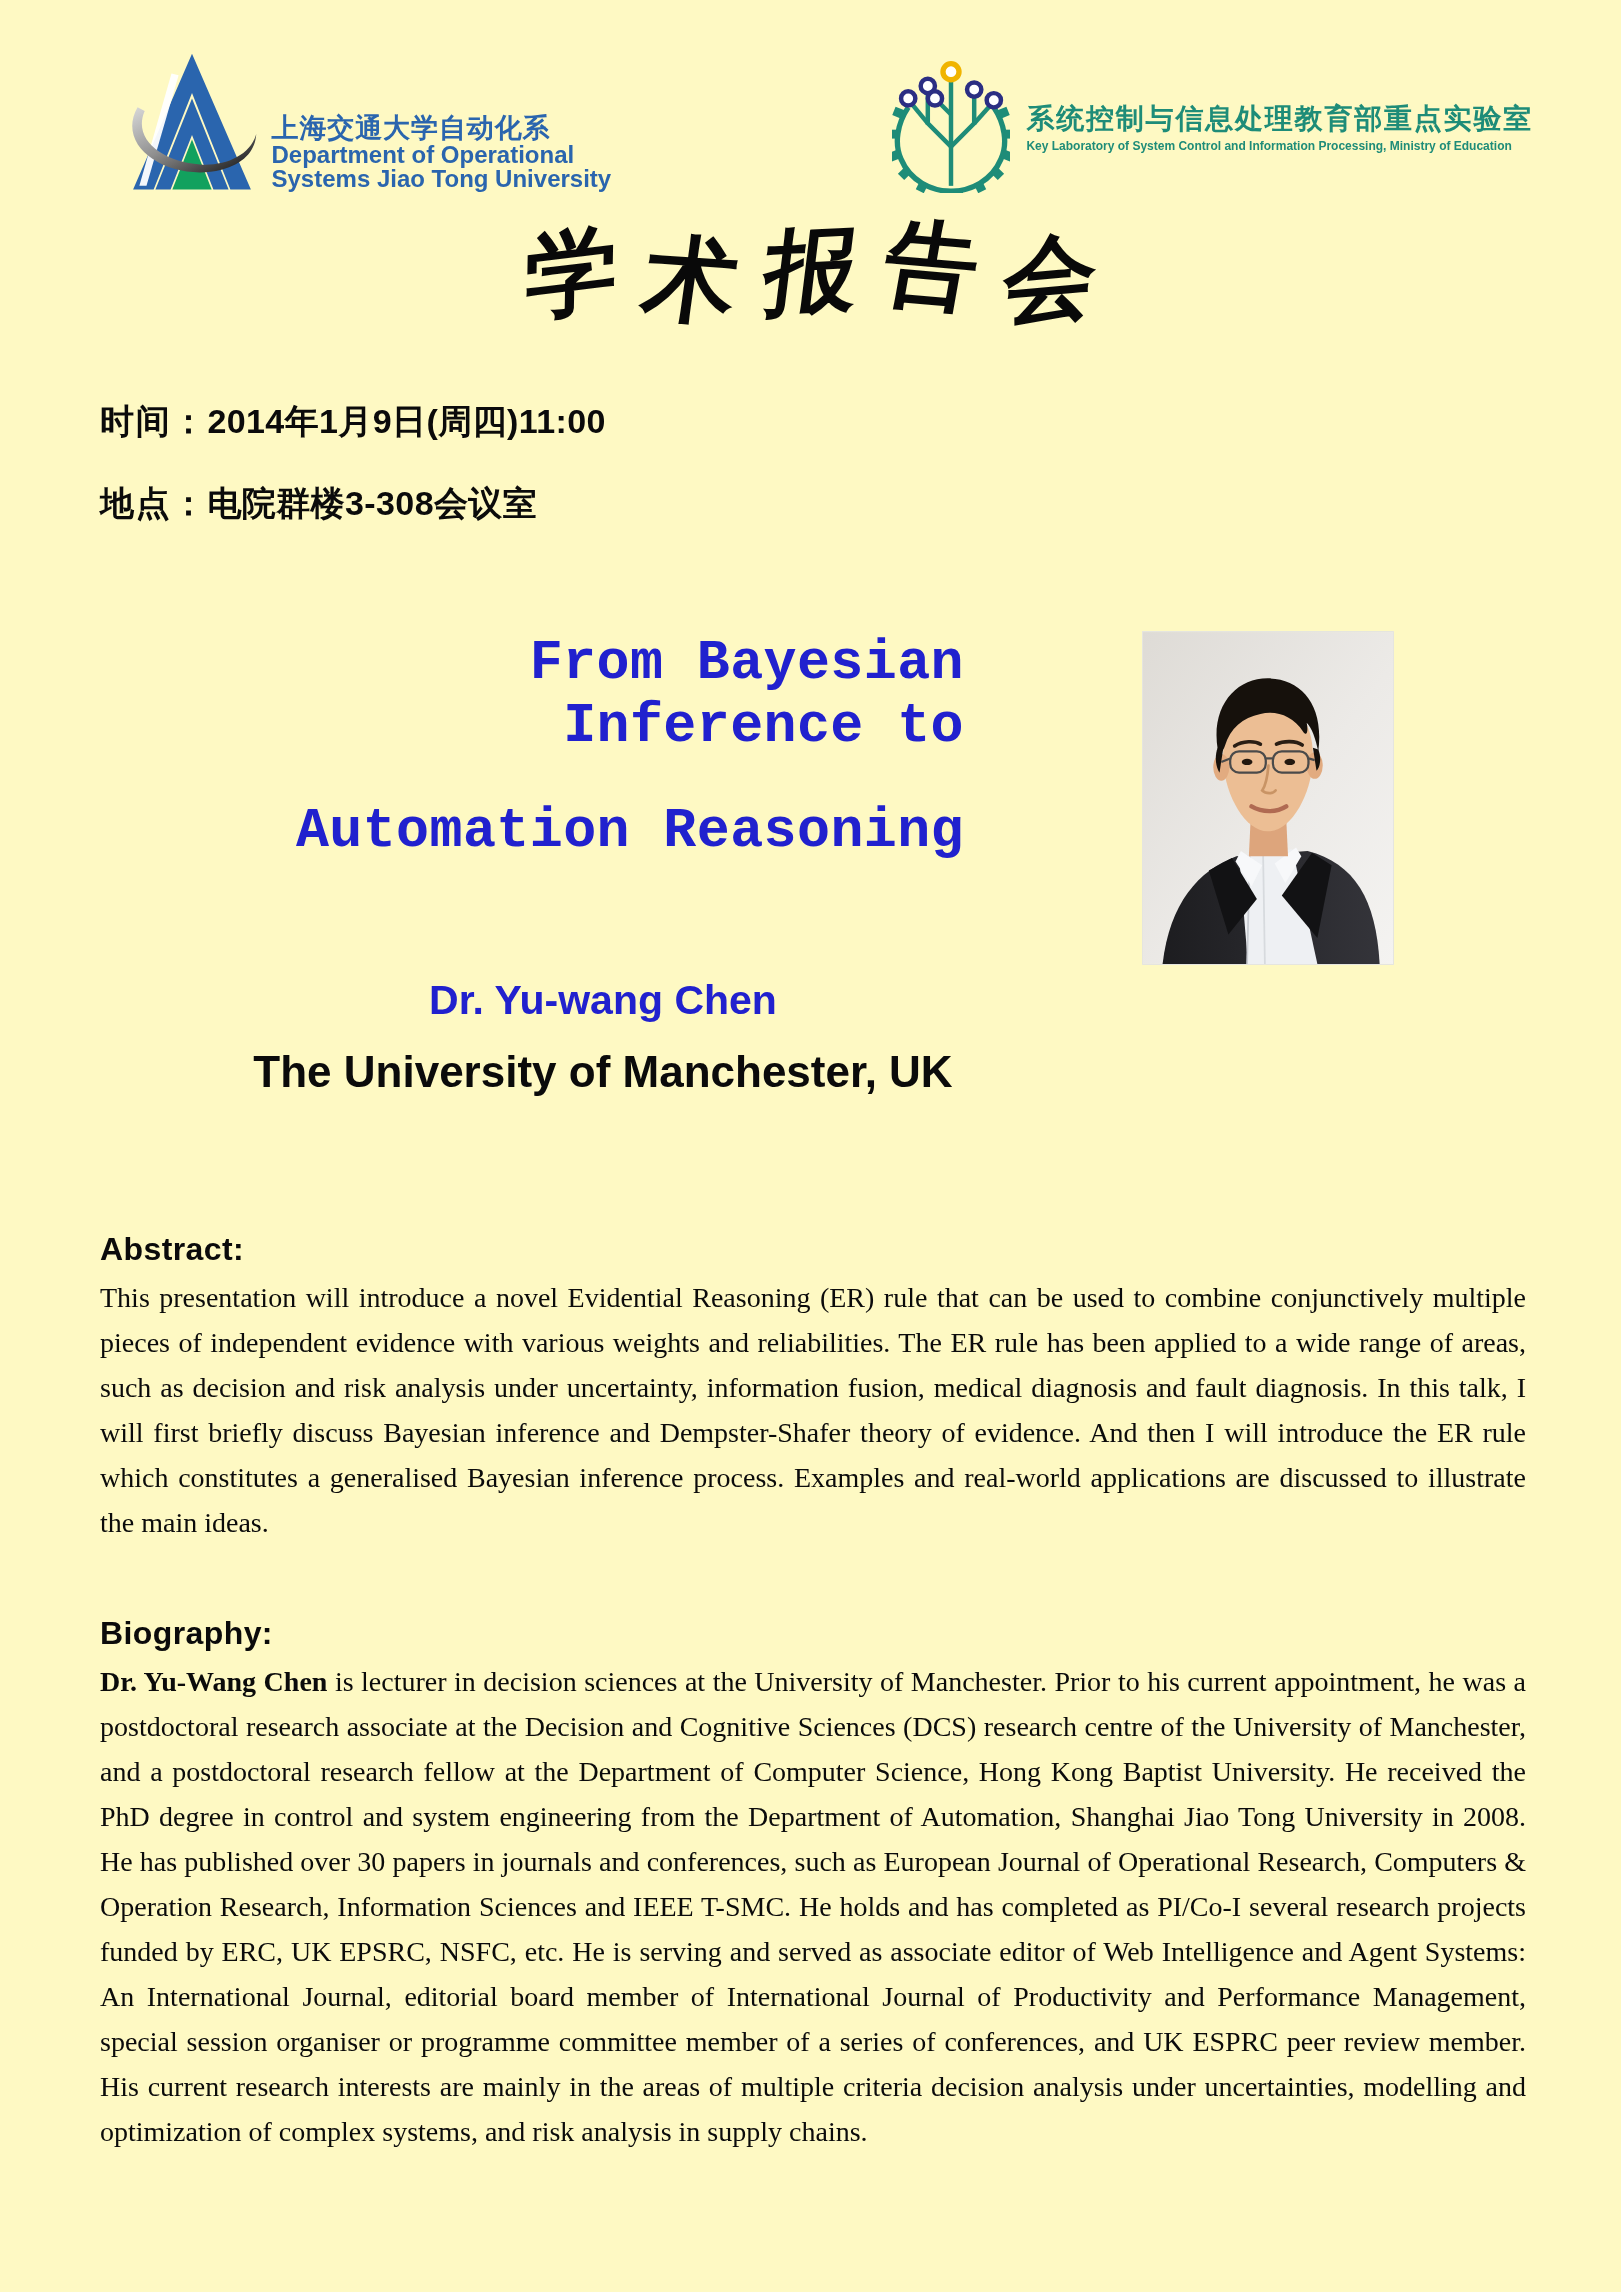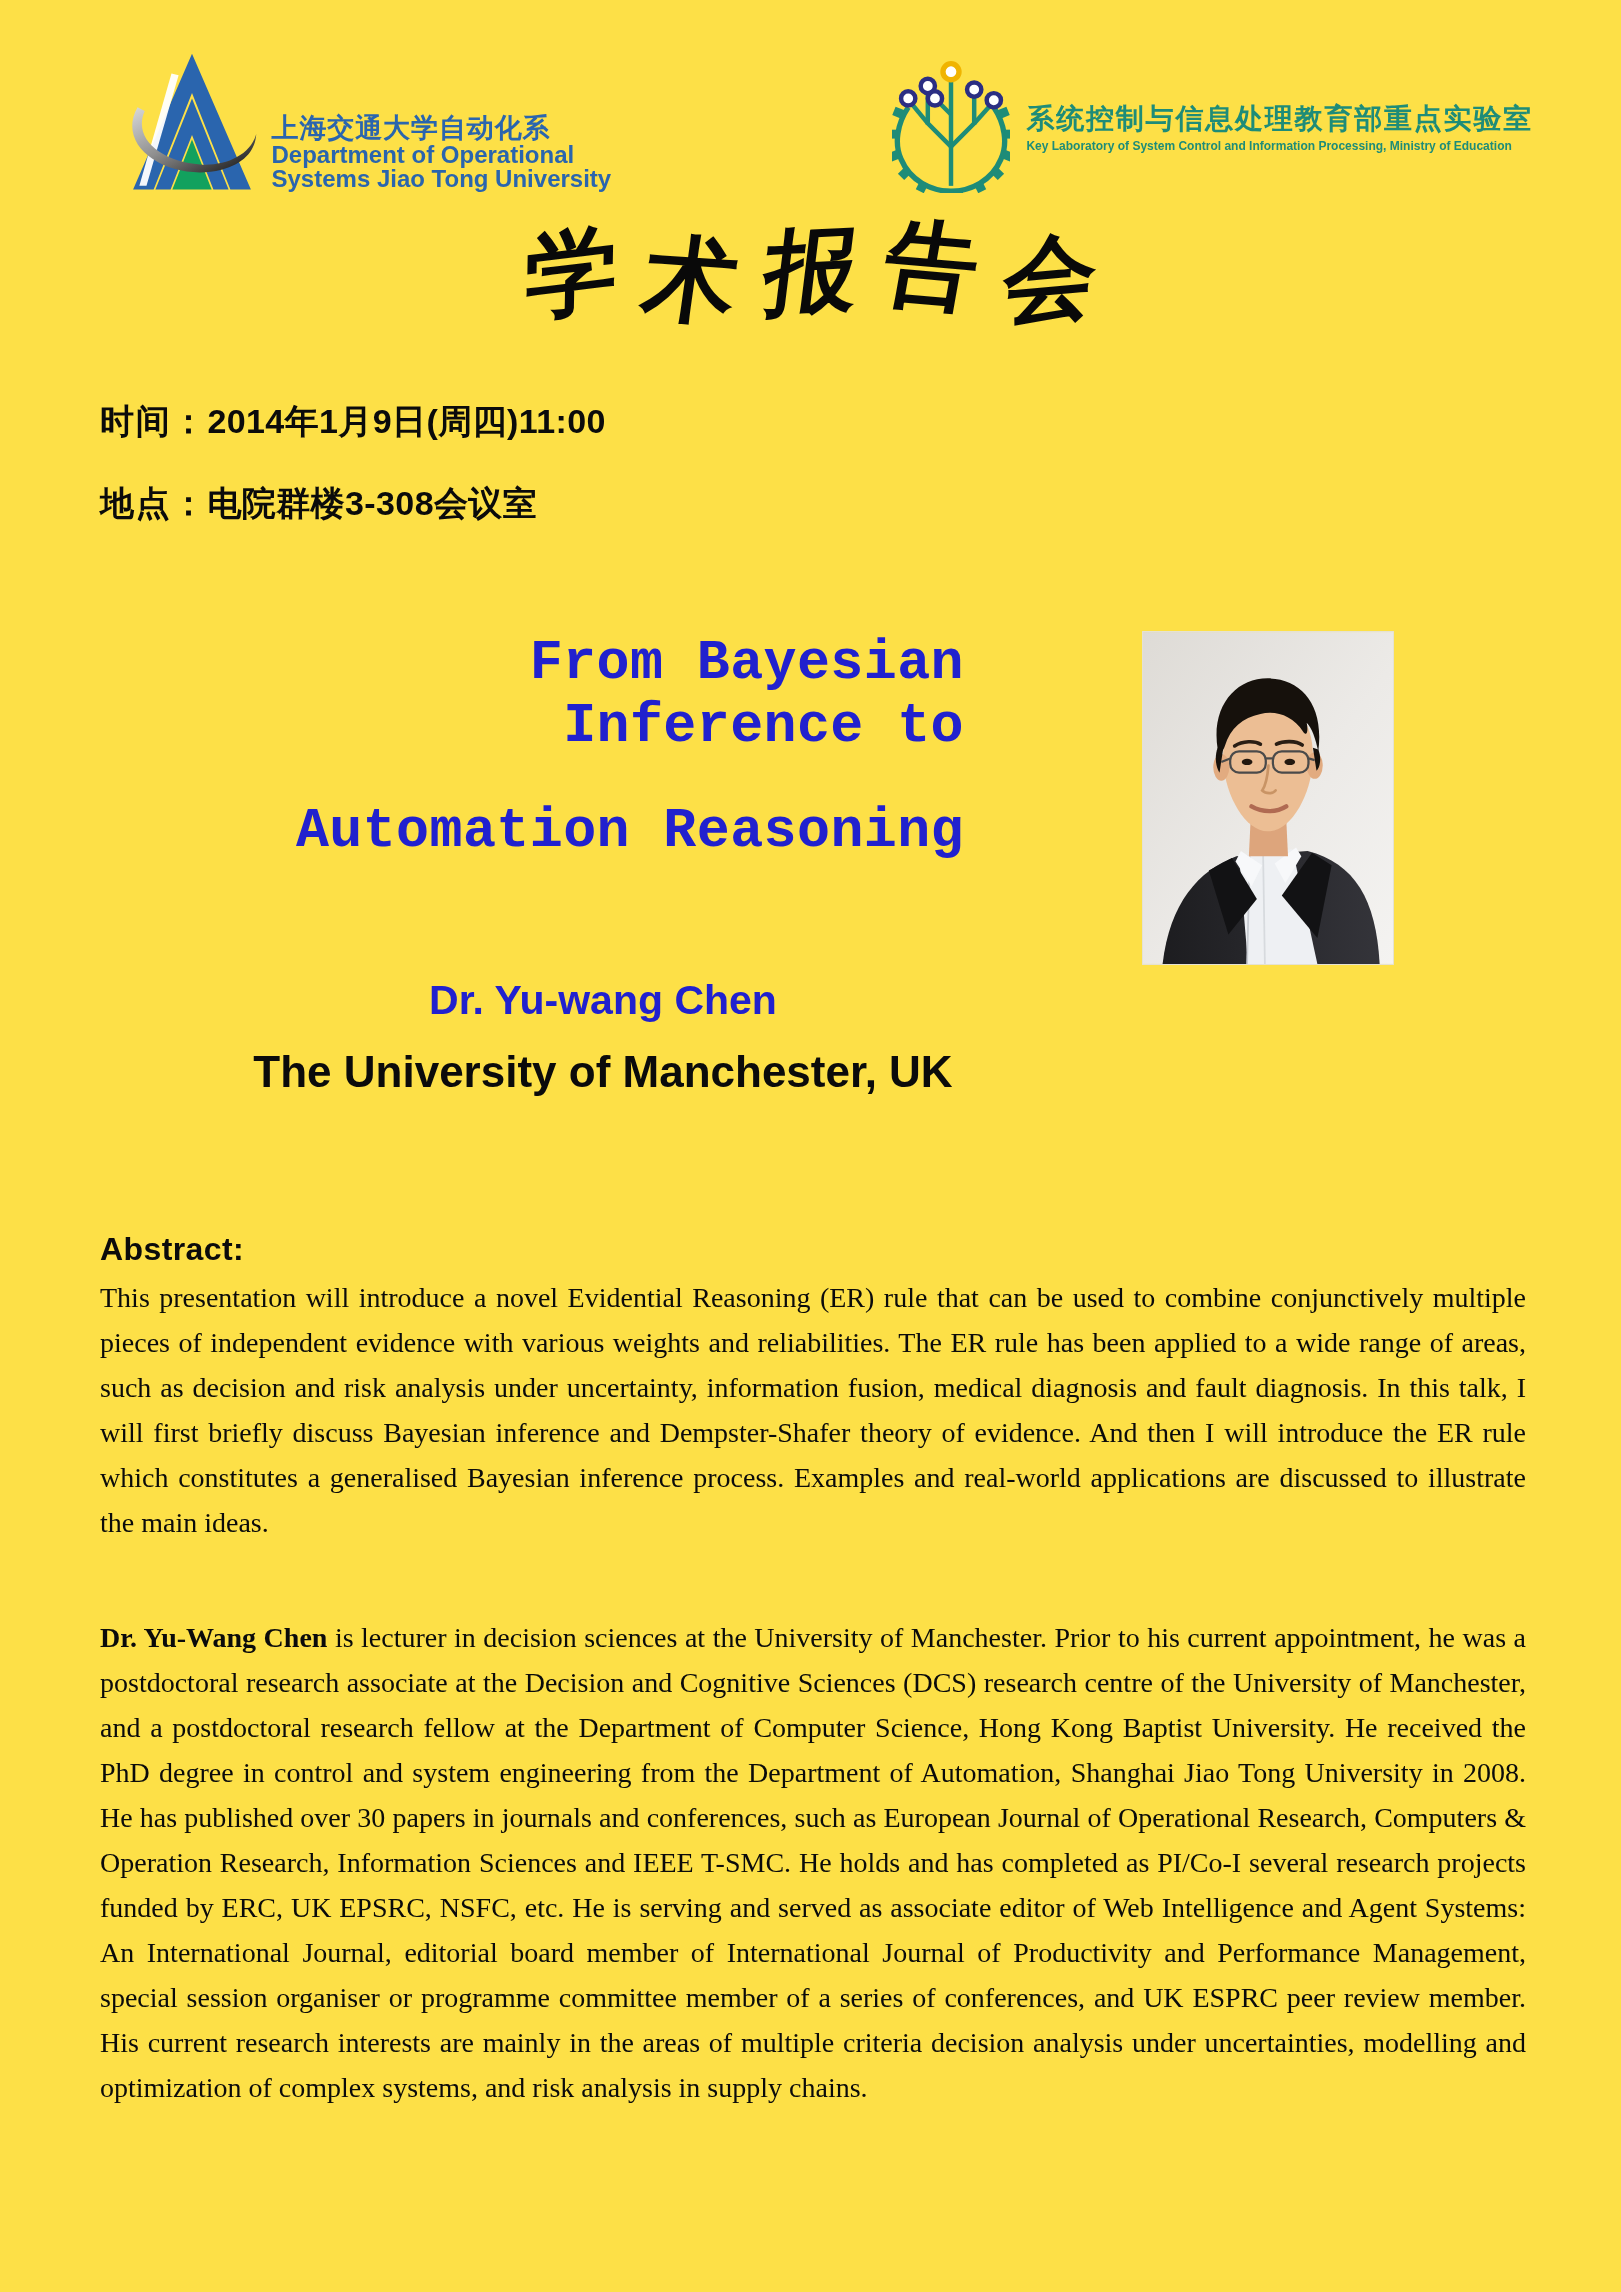--- a/index.html
+++ b/index.html
@@ -1,20 +1,20 @@
 <!DOCTYPE html>
 <html style="font-size:14.3px"><head>
 <meta charset="utf-8">
 <style>
   * { margin:0; padding:0; box-sizing:border-box; }
   html,body { background:#ffffff; }
   body { font-family:"Liberation Sans", sans-serif; color:#0b0b0b; }
   .page{
     position:relative; width:1622px; height:2293px; margin:0 auto;
-    background:#fde047; overflow:hidden;
+    background:#fef9c3; overflow:hidden;
   }
 
   
   .header{ display:flex; justify-content:space-between; align-items:flex-start;
            padding:52px 89px 0 125px; }
   .logo-left{ display:flex; align-items:flex-end; gap:12.5px; }
   .logo-left-text{ line-height:1.04; padding-bottom:3.6px; }
   .logo-left-zh{ font-size:27px; font-weight:bold; letter-spacing:0.9px; }
   .logo-left-en{ font-size:24px; font-weight:bold; letter-spacing:0; }
   .logo-right{ display:flex; align-items:center; gap:16px; padding-top:9px; }
@@ -218,17 +218,18 @@
       </svg>
     </div>
   </div>
 
   <div class="section abstract">
     <h2>Abstract:</h2>
     <p>This presentation will introduce a novel Evidential Reasoning (ER) rule that can be used to combine conjunctively multiple pieces of independent evidence with various weights and reliabilities. The ER rule has been applied to a wide range of areas, such as decision and risk analysis under uncertainty, information fusion, medical diagnosis and fault diagnosis. In this talk, I will first briefly discuss Bayesian inference and Dempster-Shafer theory of evidence. And then I will introduce the ER rule which constitutes a generalised Bayesian inference process. Examples and real-world applications are discussed to illustrate the main ideas.</p>
   </div>
 
   <div class="section bio">
+    <h2>Biography:</h2>
     <p><span class="lead">Dr. Yu-Wang Chen</span><span> is lecturer in decision sciences at the University of Manchester. Prior to his current appointment, he was a postdoctoral research associate at the Decision and Cognitive Sciences (DCS) research centre of the University of Manchester, and a postdoctoral research fellow at the Department of Computer Science, Hong Kong Baptist University. He received the PhD degree in control and system engineering from the Department of Automation, Shanghai Jiao Tong University in 2008. He has published over 30 papers in journals and conferences, such as European Journal of Operational Research, Computers &amp; Operation Research, Information Sciences and IEEE T-SMC. He holds and has completed as PI/Co-I several research projects funded by ERC, UK EPSRC, NSFC, etc. He is serving and served as associate editor of Web Intelligence and Agent Systems: An International Journal, editorial board member of International Journal of Productivity and Performance Management, special session organiser or programme committee member of a series of conferences, and UK ESPRC peer review member. His current research interests are mainly in the areas of multiple criteria decision analysis under uncertainties, modelling and optimization of complex systems, and risk analysis in supply chains.</span></p>
   </div>
 
 </div>
 
 
 </body></html>

